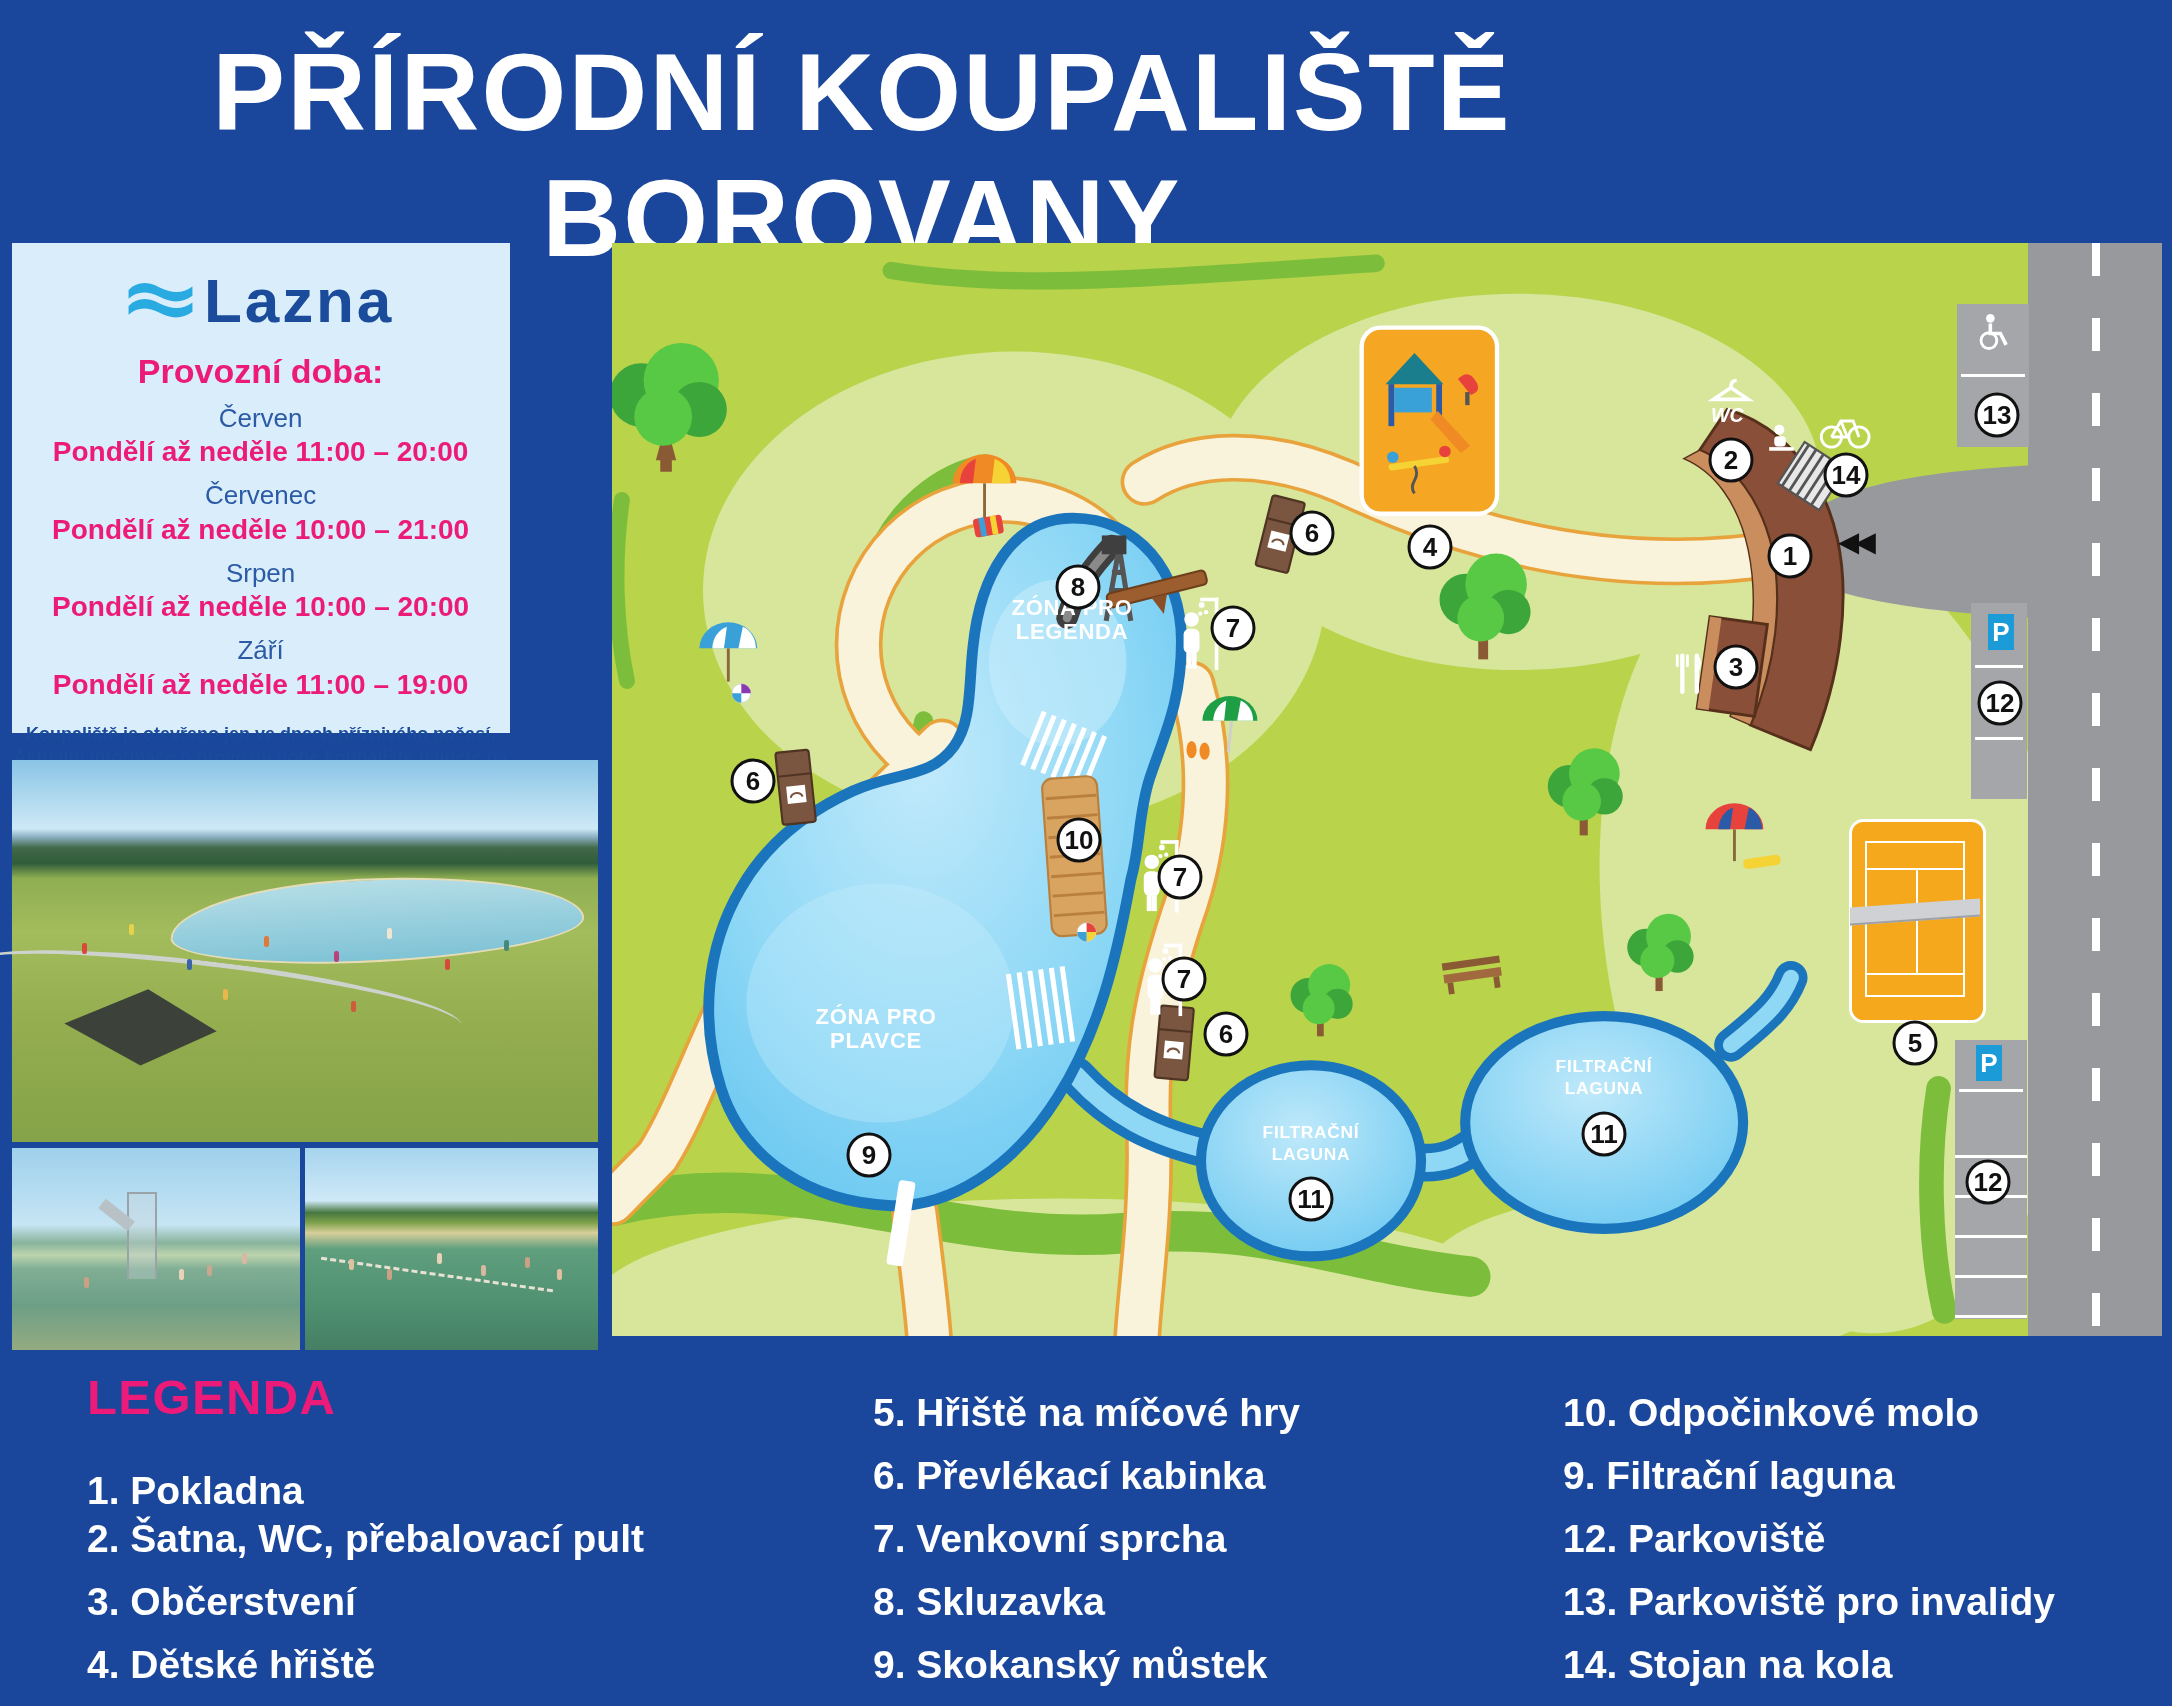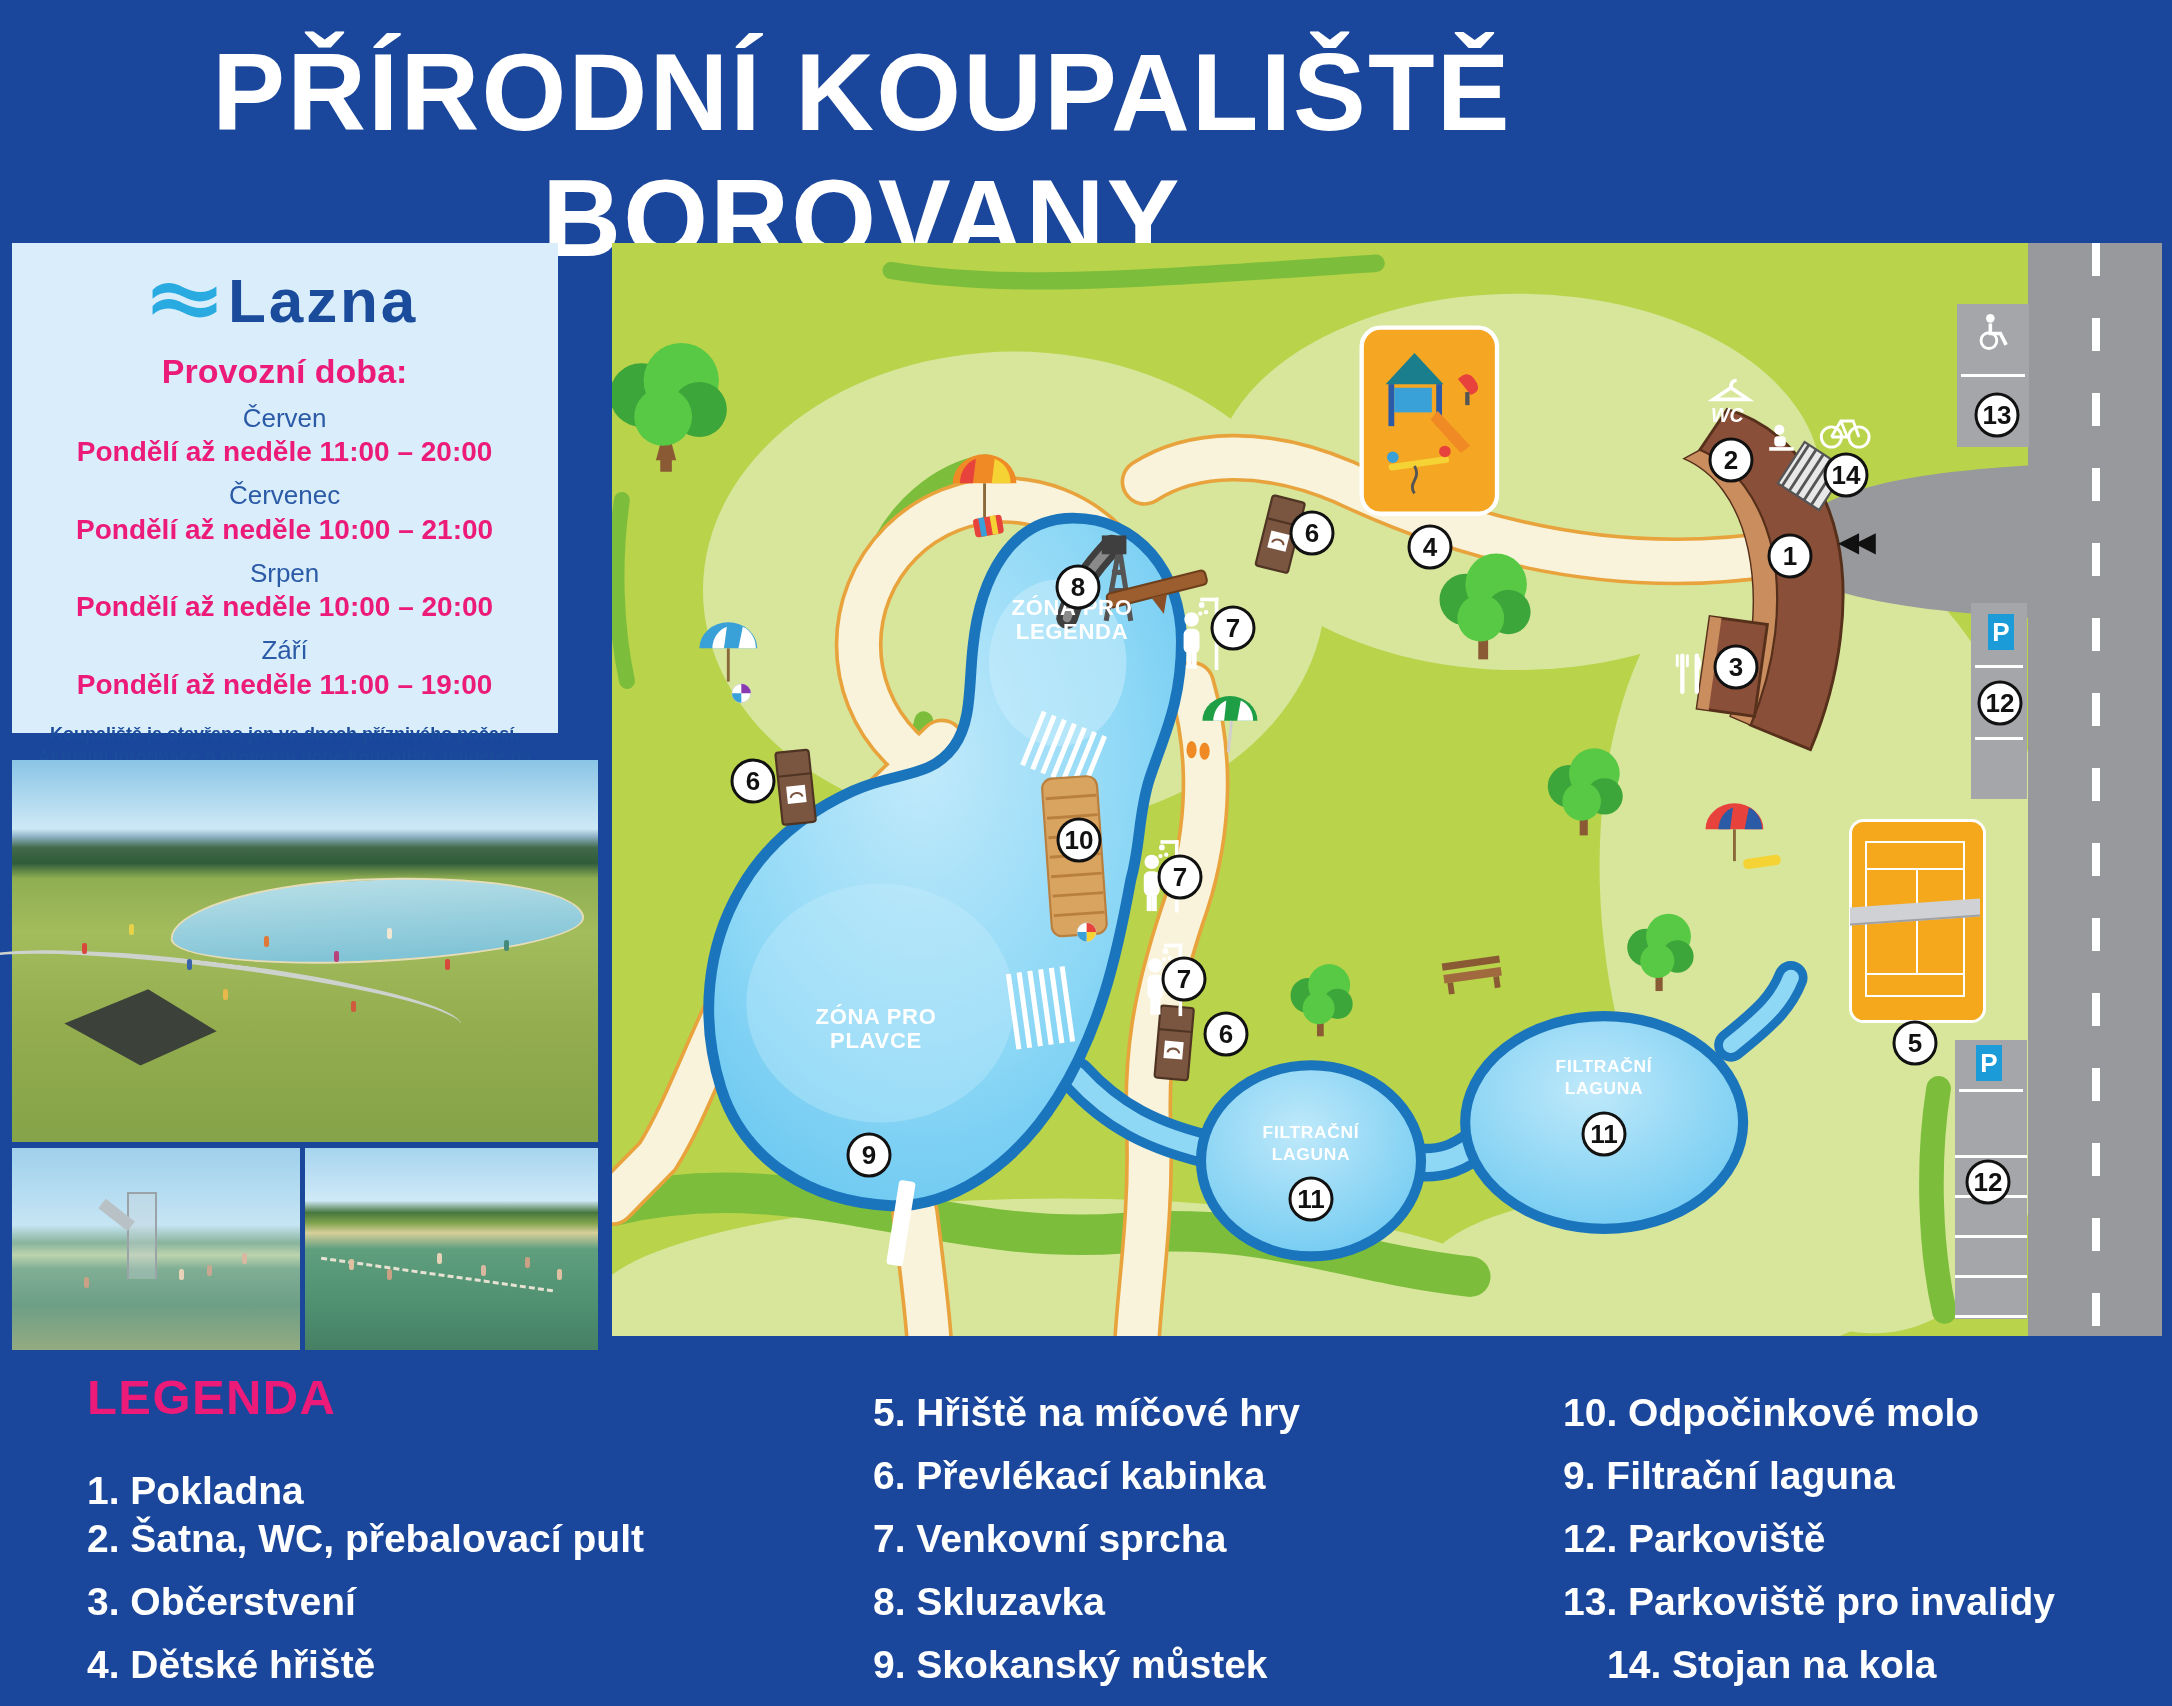--- a/index.html
+++ b/index.html
@@ -3,21 +3,21 @@
 <meta charset="utf-8">
 <style>
   html,body{margin:0;padding:0;background:#13357e;}
   #page{position:relative;width:2172px;height:1707px;background:#1A469B;overflow:hidden;
         font-family:"Liberation Sans","DejaVu Sans",sans-serif;}
   .abs{position:absolute;}
   
   #title{left:0;top:29px;width:1724px;text-align:center;color:#fff;font-size:109px;
          font-weight:bold;letter-spacing:2.2px;}
   
-  #panel{left:11.6px;top:243px;width:546px;height:490px;background:#D9EDFB;
+  #panel{left:11.6px;top:243px;width:498px;height:490px;background:#D9EDFB;
          display:flex;flex-direction:column;align-items:center;text-align:center;}
   .logo-row{display:flex;align-items:center;gap:10px;margin-top:22px;}
   .logo-text{font-size:62px;font-weight:bold;color:#1B4B9B;letter-spacing:2.9px;}
   .panel-heading{color:#EC1A78;font-size:34px;font-weight:bold;margin-top:16px;}
   .sched-month{color:#2B5AA6;font-size:26px;margin-top:11.6px;}
   .sched-hours{color:#EC1A78;font-size:28px;font-weight:bold;margin-top:2.9px;}
   .note{margin-top:22px;color:#1B4B9B;font-size:18px;font-weight:bold;line-height:23px;}
   .note a{color:#EC1A78;text-decoration:none;}
   
   .photo{box-sizing:border-box;}
@@ -507,16 +507,16 @@
   <div class="abs leg" style="left:87px;top:1643px;">4. Dětské hřiště</div>
   <div class="abs leg" style="left:873px;top:1391px;">5. Hřiště na míčové hry</div>
   <div class="abs leg" style="left:873px;top:1454px;">6. Převlékací kabinka</div>
   <div class="abs leg" style="left:873px;top:1517px;">7. Venkovní sprcha</div>
   <div class="abs leg" style="left:873px;top:1580px;">8. Skluzavka</div>
   <div class="abs leg" style="left:873px;top:1643px;">9. Skokanský můstek</div>
   <div class="abs leg" style="left:1563px;top:1391px;">10. Odpočinkové molo</div>
   <div class="abs leg" style="left:1563px;top:1454px;">9. Filtrační laguna</div>
   <div class="abs leg" style="left:1563px;top:1517px;">12. Parkoviště</div>
   <div class="abs leg" style="left:1563px;top:1580px;">13. Parkoviště pro invalidy</div>
-  <div class="abs leg" style="left:1563px;top:1643px;margin-left:44px;">14. Stojan na kola</div>
+  <div class="abs leg" style="left:1563px;top:1643px;">14. Stojan na kola</div>
 
 </div>
 
 
 </body></html>

